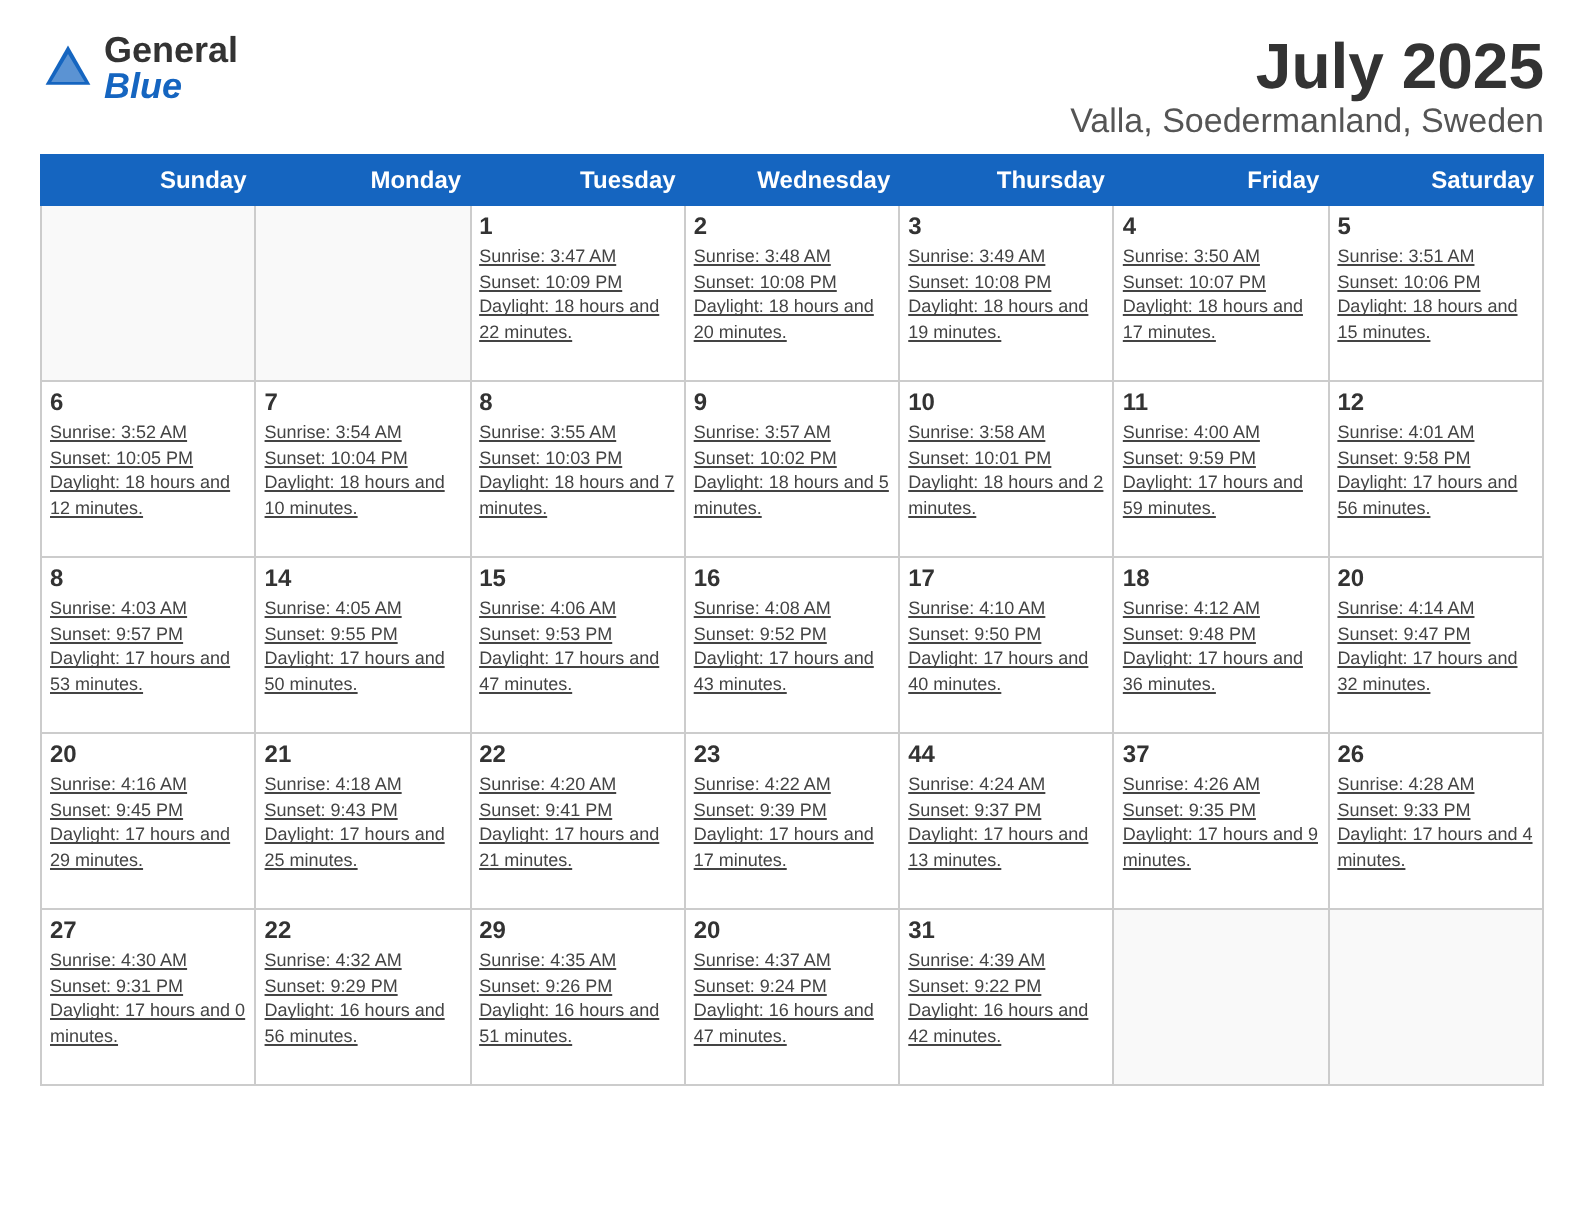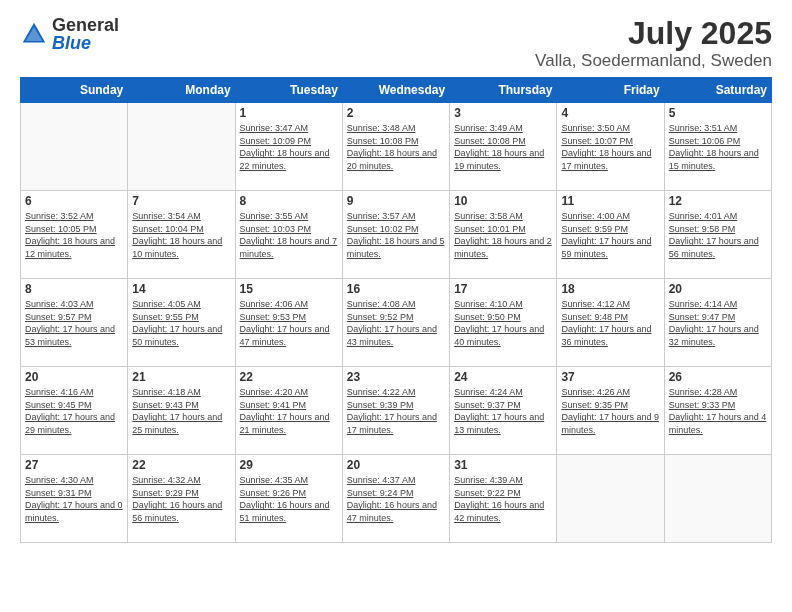--- a/index.html
+++ b/index.html
@@ -223,21 +223,21 @@
           </td>
           <td>
             <div class="day-num">22</div>
             <div class="day-info">Sunrise: 4:20 AM<br>Sunset: 9:41 PM<br>Daylight: 17 hours and 21 minutes.</div>
           </td>
           <td>
             <div class="day-num">23</div>
             <div class="day-info">Sunrise: 4:22 AM<br>Sunset: 9:39 PM<br>Daylight: 17 hours and 17 minutes.</div>
           </td>
           <td>
-            <div class="day-num">24</div>
+            <div class="day-num">44</div>
             <div class="day-info">Sunrise: 4:24 AM<br>Sunset: 9:37 PM<br>Daylight: 17 hours and 13 minutes.</div>
           </td>
           <td>
             <div class="day-num">37</div>
             <div class="day-info">Sunrise: 4:26 AM<br>Sunset: 9:35 PM<br>Daylight: 17 hours and 9 minutes.</div>
           </td>
           <td>
             <div class="day-num">26</div>
             <div class="day-info">Sunrise: 4:28 AM<br>Sunset: 9:33 PM<br>Daylight: 17 hours and 4 minutes.</div>
           </td>

